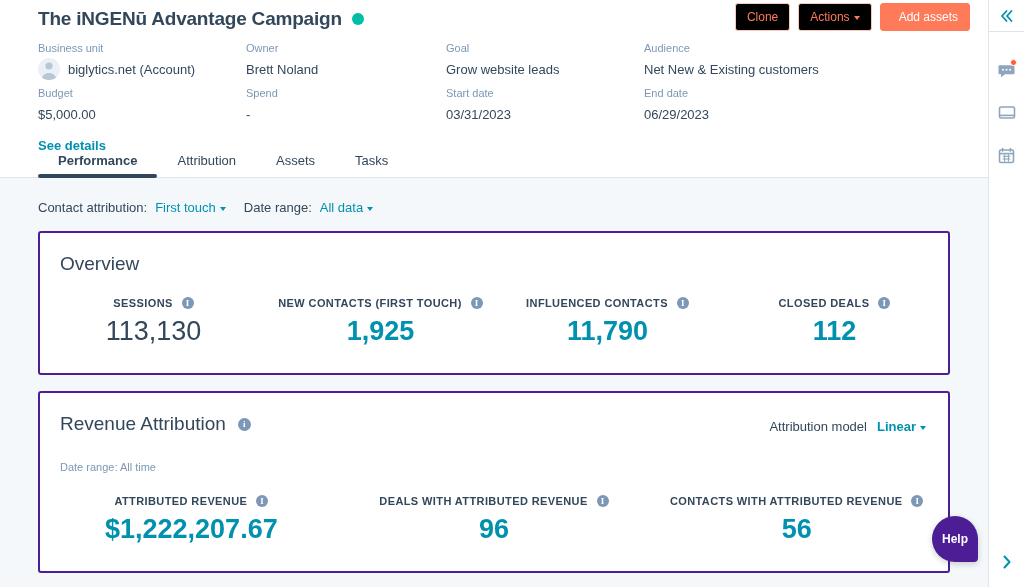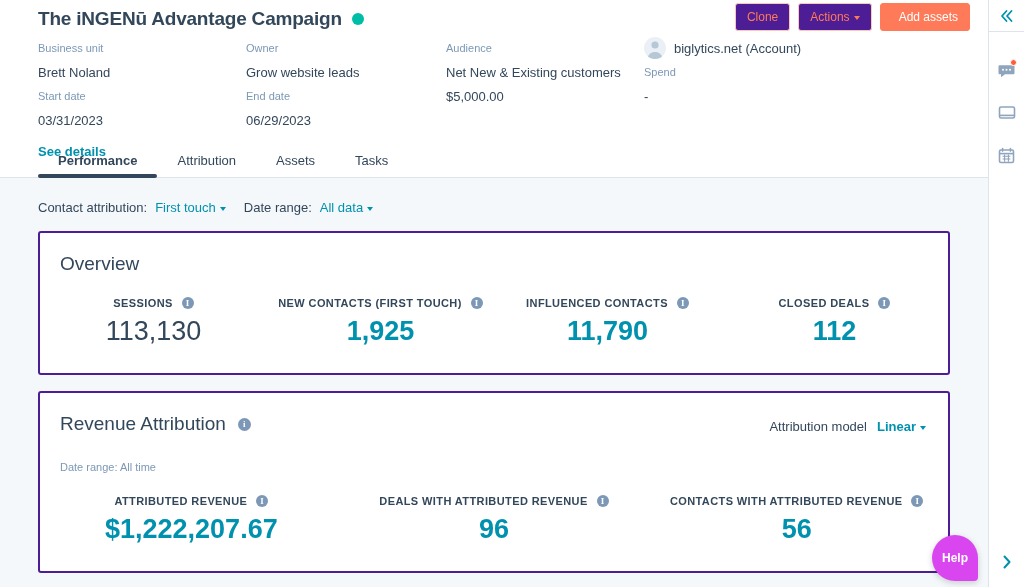--- a/index.html
+++ b/index.html
@@ -44,21 +44,21 @@
     position: absolute; top: 3px; right: 18px;
     display: flex; align-items: center; gap: 8px;
   }
   .btn {
     font-family: "Liberation Sans", sans-serif;
     font-size: 12px; line-height: 1;
     padding: 7px 11px; border-radius: 3px; cursor: pointer;
     white-space: nowrap;
   }
   .btn-outline {
-    background: #4c1d95; color: #ff7a59;
+    background: #000000; color: #ff7a59;
     border: 1px solid #ffc7b9;
   }
   .btn-primary {
     background: #ff7a59; color: #ffffff; border: 1px solid #ff7a59;
     font-weight: normal;
     padding-left: 18px;
   }
   .caret {
     display: inline-block; margin-left: 4px;
     border-left: 3.5px solid transparent;
@@ -203,23 +203,23 @@
     background: #ff5c35; border: 1px solid #ffffff;
   }
   .rail-bottom {
     position: absolute; bottom: 16px; left: 0; width: 36px;
     display: flex; align-items: center; justify-content: center;
     cursor: pointer;
   }
 
   
   .help-bubble {
-    position: absolute; right: 46px; bottom: 6px;
+    position: absolute; right: 46px; bottom: 25px;
     width: 46px; height: 46px;
-    background: #d946ef; color: #ffffff;
+    background: #4c1d95; color: #ffffff;
     border-radius: 23px 23px 4px 23px;
     display: flex; align-items: center; justify-content: center;
     font-size: 12px; font-weight: bold;
     cursor: pointer;
     box-shadow: 0 2px 6px rgba(0,0,0,0.18);
   }
 </style>
 </head>
 <body>
 
@@ -236,35 +236,37 @@
 
       <div class="header-actions">
         <button class="btn btn-outline">Clone</button>
         <button class="btn btn-outline"><span>Actions</span><span class="caret"></span></button>
         <button class="btn btn-primary">Add assets</button>
       </div>
 
       <div class="meta-grid">
         <div class="meta-label">Business unit</div>
         <div class="meta-label">Owner</div>
+        <div class="meta-label">Goal</div>
         <div class="meta-label">Audience</div>
 
         <div class="meta-value">
           <span class="avatar">
             <svg width="22" height="22" viewBox="0 0 22 22" aria-hidden="true">
               <circle cx="11" cy="8" r="3.6" fill="#b6c7d6"></circle>
               <path d="M3.6 22c0-4.3 3.4-7 7.4-7s7.4 2.7 7.4 7z" fill="#b6c7d6"></path>
             </svg>
           </span>
           <span>biglytics.net (Account)</span>
         </div>
         <div class="meta-value">Brett Noland</div>
         <div class="meta-value">Grow website leads</div>
         <div class="meta-value">Net New &amp; Existing customers</div>
 
+        <div class="meta-label">Budget</div>
         <div class="meta-label">Spend</div>
         <div class="meta-label">Start date</div>
         <div class="meta-label">End date</div>
 
         <div class="meta-value">$5,000.00</div>
         <div class="meta-value">-</div>
         <div class="meta-value">03/31/2023</div>
         <div class="meta-value">06/29/2023</div>
       </div>
 

